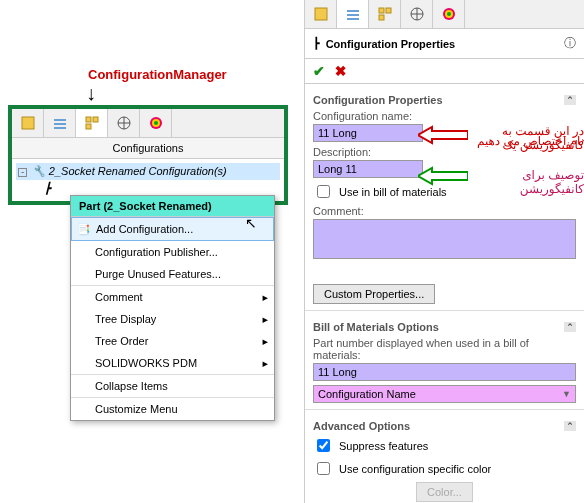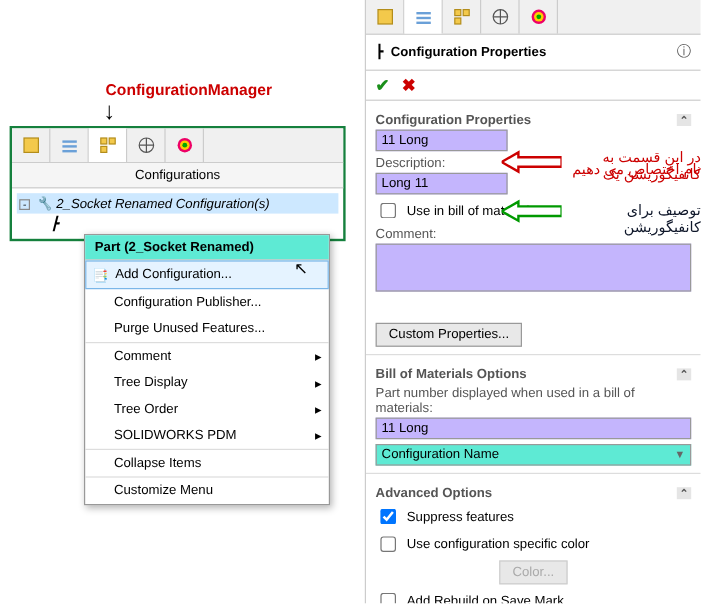--- a/index.html
+++ b/index.html
@@ -1,45 +1,45 @@
 <!DOCTYPE html>
 <html><head>
 <meta charset="utf-8">
 <style>
   * { box-sizing: border-box; font-family: Arial, sans-serif; font-size: 11px; }
   body { margin: 0; width: 584px; height: 503px; background: #fff; position: relative; }
-  .leftpane { position: absolute; left: 8px; top: 105px; width: 280px; border: 2px solid #15803d; background: #fff; }
+  .leftpane { position: absolute; left: 8px; top: 105px; width: 280px; border: 4px solid #15803d; background: #fff; }
   .rightpane { position: absolute; right: 0; top: 0; width: 280px; height: 503px; border-left: 1px solid #ccc; background: #fff; overflow: hidden; }
   .tabbar { display: flex; background: #f0f0f0; border-bottom: 1px solid #ccc; }
   .tabbtn { width: 32px; height: 28px; display:flex; align-items:center; justify-content:center; border-right:1px solid #ccc; cursor:pointer; }
   .tabbtn.active { background: #fff; }
   .paneltitle { background: #f5f5f5; padding: 4px 6px; border-bottom: 1px solid #ccc; font-weight: normal; }
   .tree { padding: 4px; font-style: italic; }
   .treeitem { padding: 2px 0 2px 14px; cursor:pointer; }
   .treeitem.sel { background: #cde8ff; }
   .ctxmenu { position: absolute; left: 70px; top: 195px; width: 205px; background:#fff; border:1px solid #999; box-shadow:2px 2px 6px rgba(0,0,0,0.3); z-index:10; }
   .miheader { background:#5eead4; padding:4px 8px; font-weight:bold; border-bottom:1px solid #ccc; }
   .mi { padding:5px 10px 5px 24px; cursor:pointer; position:relative; }
   .mi.hl { background:#e5f3ff; border:1px solid #7ab6e8; }
   .mi .arrow { position:absolute; right:6px; top:5px; }
   .section { padding:6px 8px; border-bottom:1px solid #ddd; }
   .sectitle { font-weight:bold; color:#555; margin:4px 0 2px 0; display:flex; justify-content:space-between; align-items:center; }
   .fieldlabel { color:#555; margin:4px 0 2px 0; }
   .input { width:100%; padding:2px 4px; border:1px solid #999; background:#c4b5fd; }
   .checkbox { display:flex; align-items:center; gap:6px; margin:4px 0; }
   .btn { padding:3px 10px; background:#e8e8e8; border:1px solid #999; cursor:pointer; }
   .btn.disabled { color:#aaa; border-color:#ccc; cursor:default; }
-  .select { width:100%; padding:2px 4px; border:1px solid #999; background:#5eead4; display:flex; justify-content:space-between; align-items:center; cursor:pointer; }
+  .select { width:100%; padding:2px 4px; border:1px solid #999; background:#f0abfc; display:flex; justify-content:space-between; align-items:center; cursor:pointer; }
   .ok { color:#1a8f1a; font-size:14px; font-weight:bold; }
   .cancel { color:#c00; font-size:14px; font-weight:bold; }
   .help { color:#555; font-size:12px; }
   .redlabel { color:#c00; font-weight:bold; font-size:13px; }
   .annot { position:absolute; font-size:12px; direction:rtl; text-align:right; }
   .annot.red { color:#c00; }
-  .annot.green { color:#0f172a; }
+  .annot.green { color:#be185d; }
   .redcircle { position:absolute; border:3px solid #c00; border-radius:50%; width:30px; height:30px; }
   .bigarrow { position:absolute; }
   .downarrow { font-size:20px; font-weight:bold; }
   .caret { font-size:9px; color:#666; }
   .collapse { background:#e5e5e5; color:#555; width:12px; text-align:center; font-size:9px; cursor:pointer;}
 </style>
 </head>
 <body>
 
 <div class="redlabel" style="position:absolute; left:88px; top:67px;">ConfigurationManager</div>
@@ -162,20 +162,21 @@
   <div style="display:flex;gap:10px;padding:4px 8px;border-bottom:1px solid #ccc;">
     <span class="ok">✔</span>
     <span class="cancel">✖</span>
   </div>
 
   <div class="section">
     <div class="sectitle">
         <span>Configuration Properties</span>
         <span class="collapse">⌃</span>
       </div>
+    <div class="fieldlabel">Configuration name:</div>
     <input class="input" style="width: 110px;" value="11 Long">
     <div class="fieldlabel">Description:</div>
     <input class="input" style="width: 110px;" value="Long 11">
     <div class="checkbox">
         <input type="checkbox" style="">
         <span>Use in bill of materials</span>
       </div>
     <div class="fieldlabel">Comment:</div>
     <textarea class="input" style="height: 40px; resize: none;"></textarea>
     <div style="margin-top:23px;"><button class="btn">Custom Properties...</button></div>

